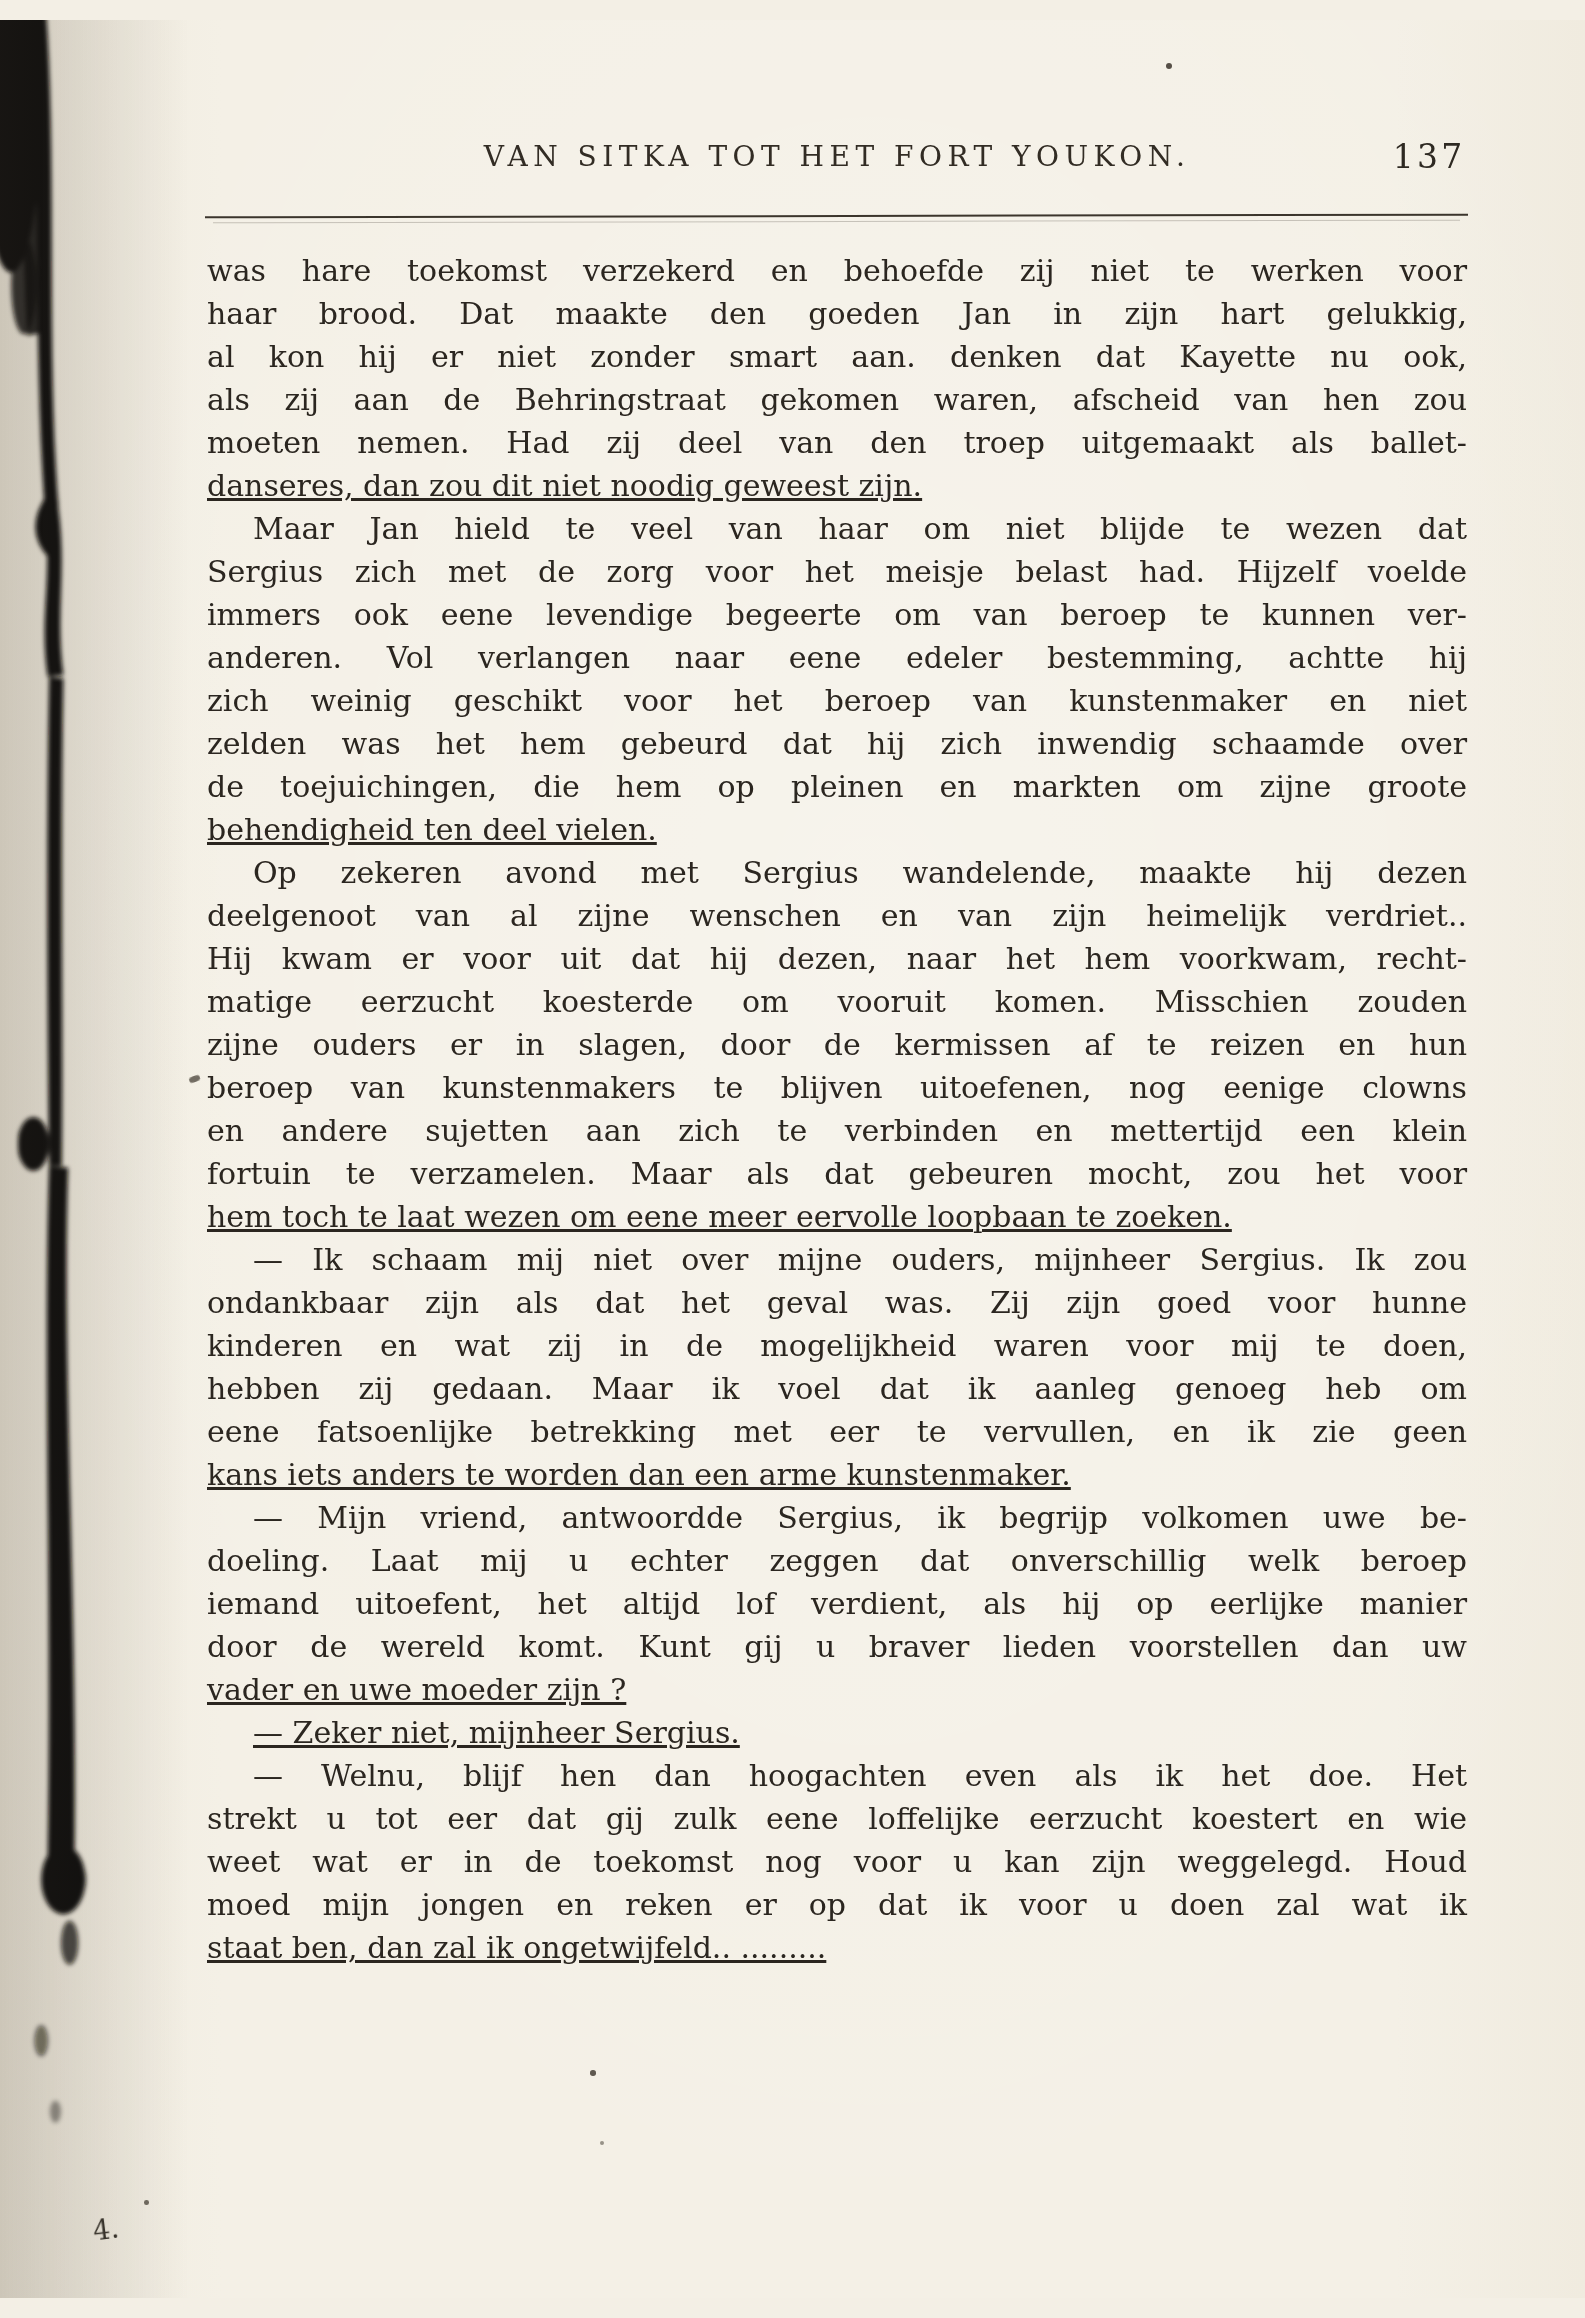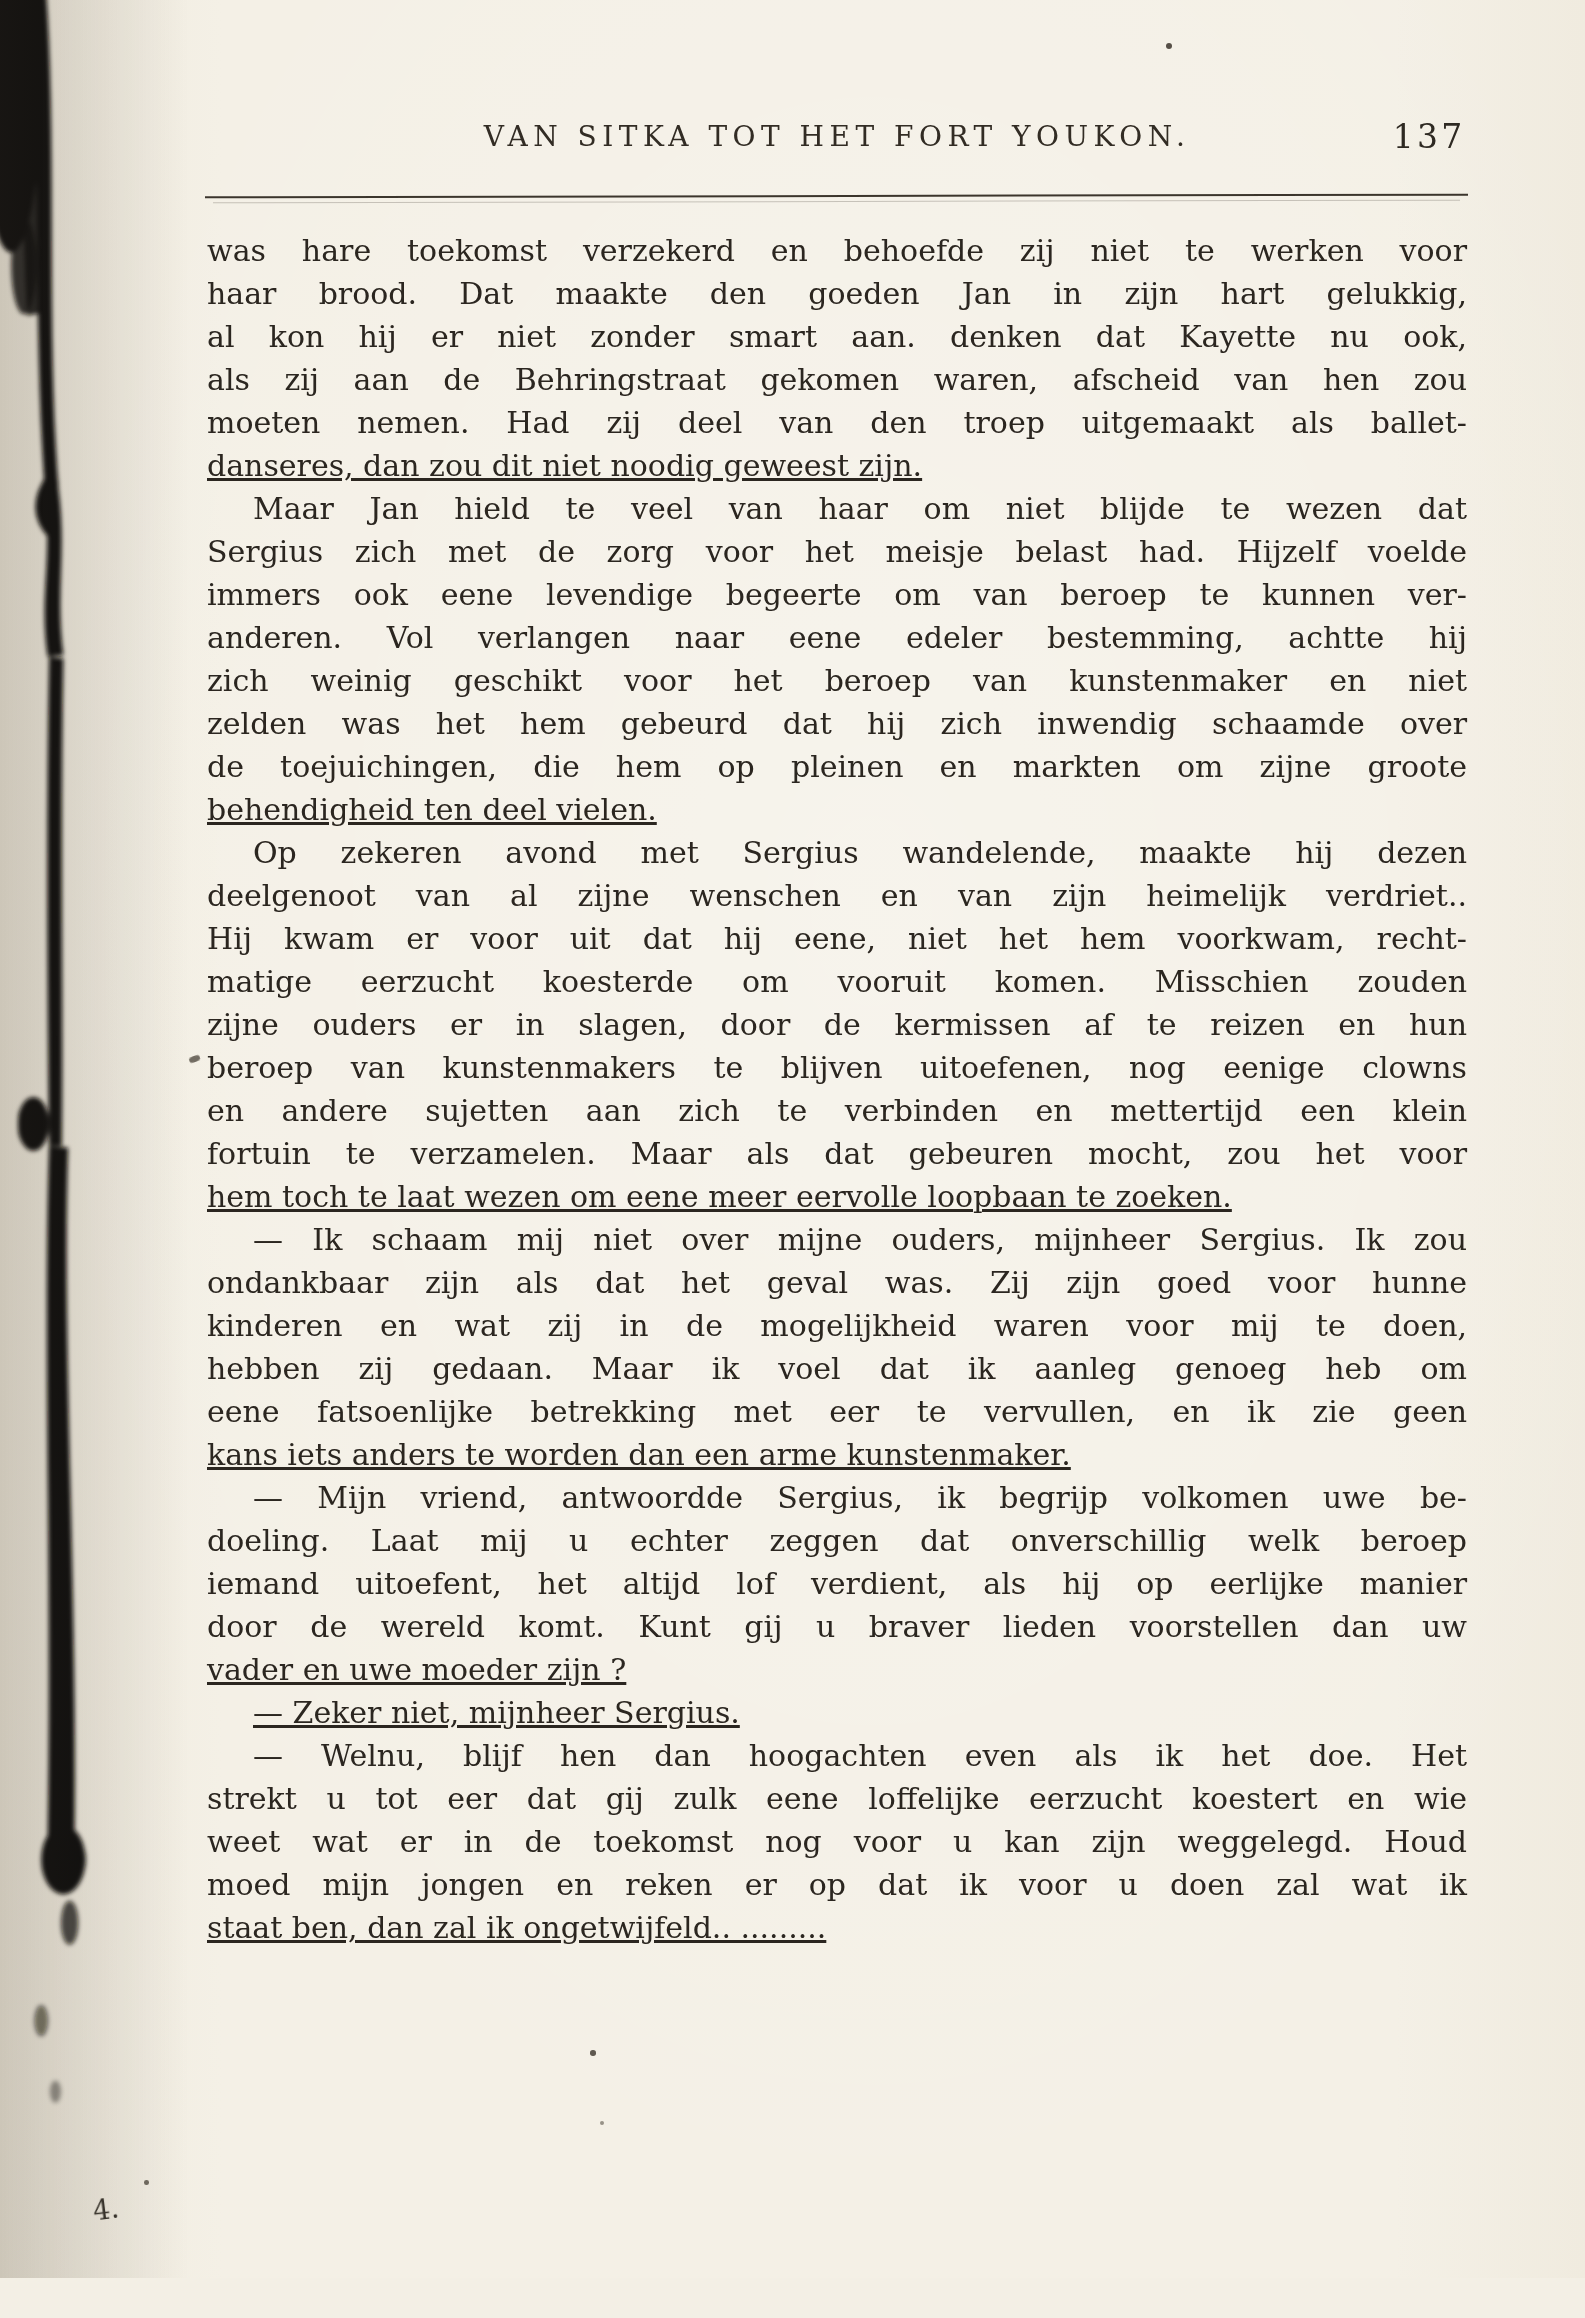--- a/index.html
+++ b/index.html
@@ -10,20 +10,21 @@
   }
   .page {
     position: relative;
     width: 1585px;
     height: 2278px;
     background:
       radial-gradient(ellipse at 55% 40%, rgba(255,255,255,0.25), rgba(0,0,0,0) 70%),
       linear-gradient(90deg, #efeadd 0%, #f4f0e6 14%, #f4f0e6 88%, #f0ebdf 100%);
     overflow: hidden;
     color: #2c2721;
+    margin-top: 20px;
   }
   .gutter-shade {
     position: absolute; left: 0; top: 0; width: 189px; height: 100%;
     background: linear-gradient(90deg, rgba(68,56,42,0.20), rgba(68,56,42,0));
     pointer-events: none;
   }
   .ink {
     position: absolute; left: 0; top: 0;
   }
   .header-row {
@@ -135,21 +136,21 @@
         <div class="line">immers ook eene levendige begeerte om van beroep te kunnen ver-</div>
         <div class="line">anderen. Vol verlangen naar eene edeler bestemming, achtte hij</div>
         <div class="line">zich weinig geschikt voor het beroep van kunstenmaker en niet</div>
         <div class="line">zelden was het hem gebeurd dat hij zich inwendig schaamde over</div>
         <div class="line">de toejuichingen, die hem op pleinen en markten om zijne groote</div>
         <div class="line last">behendigheid ten deel vielen.</div>
       </div>
       <div class="paragraph">
         <div class="line indent">Op zekeren avond met Sergius wandelende, maakte hij dezen</div>
         <div class="line">deelgenoot van al zijne wenschen en van zijn heimelijk verdriet..</div>
-        <div class="line">Hij kwam er voor uit dat hij eene, niet het hem voorkwam, recht-</div>
+        <div class="line">Hij kwam er voor uit dat hij dezen, naar het hem voorkwam, recht-</div>
         <div class="line">matige eerzucht koesterde om vooruit komen. Misschien zouden</div>
         <div class="line">zijne ouders er in slagen, door de kermissen af te reizen en hun</div>
         <div class="line">beroep van kunstenmakers te blijven uitoefenen, nog eenige clowns</div>
         <div class="line">en andere sujetten aan zich te verbinden en mettertijd een klein</div>
         <div class="line">fortuin te verzamelen. Maar als dat gebeuren mocht, zou het voor</div>
         <div class="line last">hem toch te laat wezen om eene meer eervolle loopbaan te zoeken.</div>
       </div>
       <div class="paragraph">
         <div class="line indent">— Ik schaam mij niet over mijne ouders, mijnheer Sergius. Ik zou</div>
         <div class="line">ondankbaar zijn als dat het geval was. Zij zijn goed voor hunne</div>

